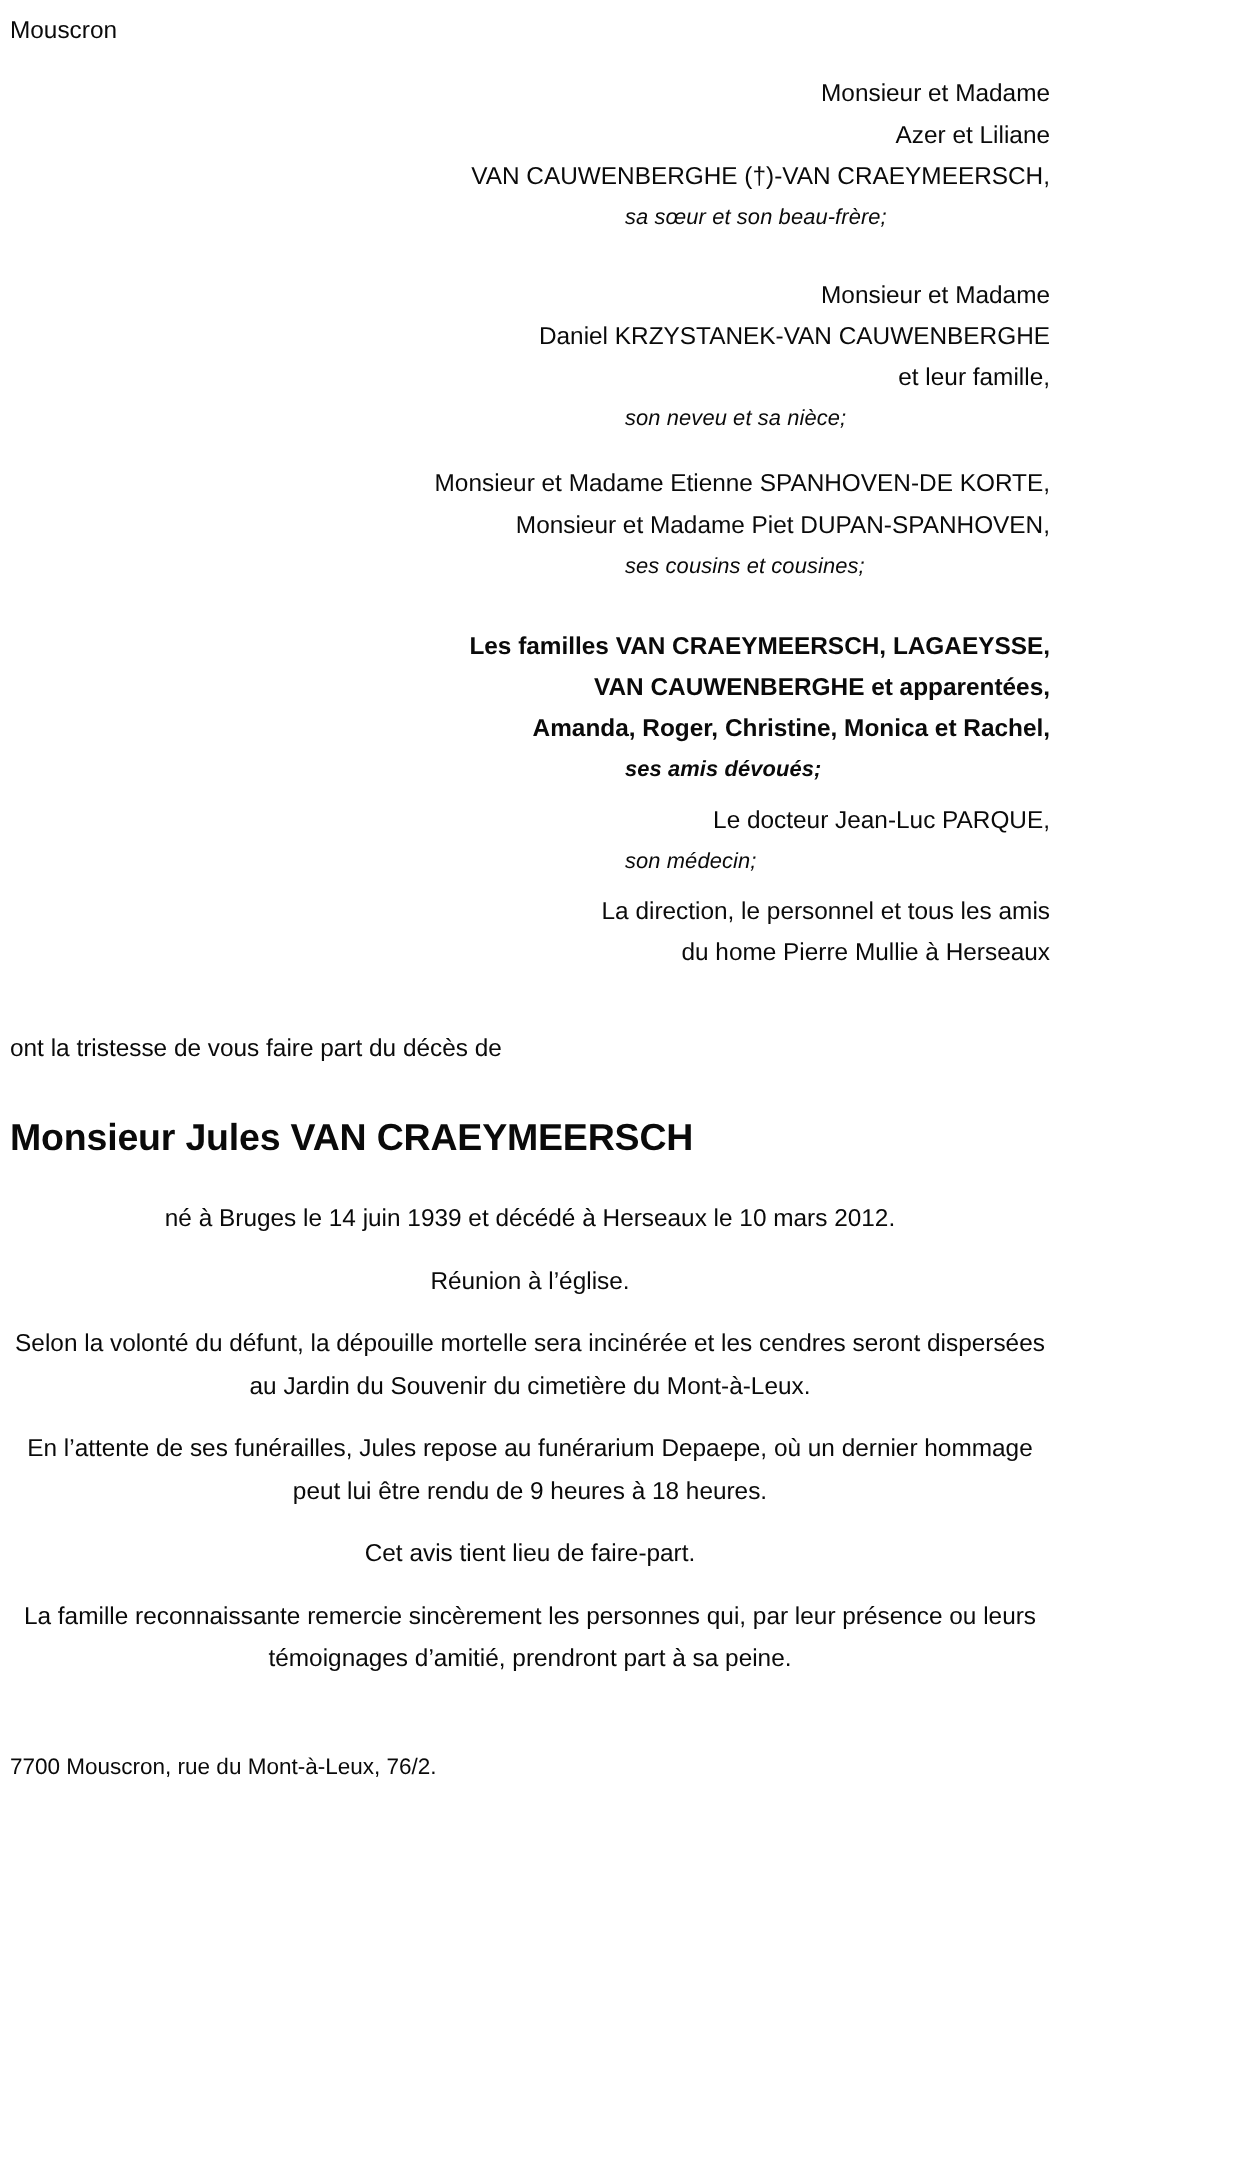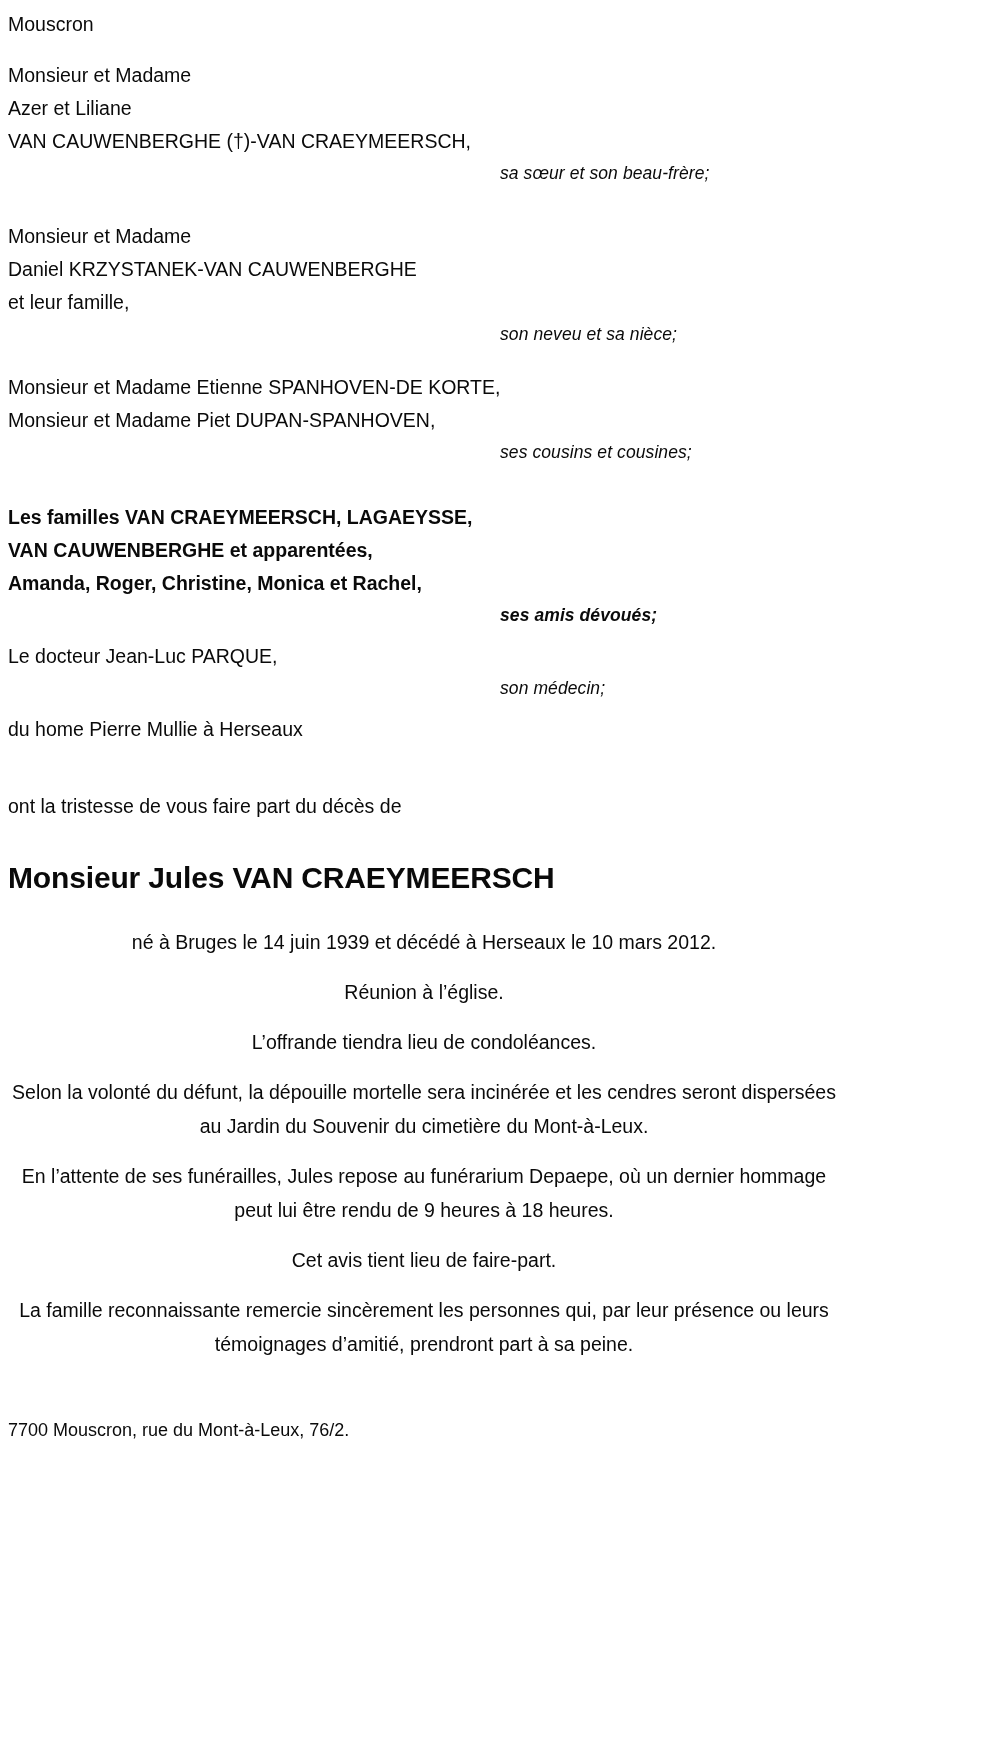--- a/index.html
+++ b/index.html
@@ -31,20 +31,21 @@
   }
   .group {
     position: relative;
     width: 100%;
     margin-bottom: 18px;
   }
   .name-line {
     font-size: 19.5px;
     line-height: 33px;
     white-space: nowrap;
+    text-align: right;
   }
   .relation {
     width: 340px;
     margin-left: auto;
     font-style: italic;
     font-size: 17.5px;
     line-height: 30px;
     letter-spacing: 0.005em;
   }
 
@@ -134,33 +135,33 @@
     <div class="gap-s"></div>
 
     <div class="group" style="margin-bottom:2px;">
       <div class="name-line">Le docteur Jean-Luc PARQUE,</div>
       <div class="relation">son médecin;</div>
     </div>
 
     <div class="gap-s"></div>
 
     <div class="group" style="margin-bottom:0;">
+      <div class="name-line">La direction, le personnel et tous les amis</div>
       <div class="name-line">du home Pierre Mullie à Herseaux</div>
     </div>
 
   </div>
 
   <div class="lead-in">ont la tristesse de vous faire part du décès de</div>
 
   <h1 class="deceased-name">Monsieur Jules VAN CRAEYMEERSCH</h1>
 
   <div class="body-text">
     <p class="para">né à Bruges le 14 juin 1939 et décédé à Herseaux le 10 mars 2012.</p>
     <p class="para">Réunion à l’église.</p>
-    <p class="para">L’offrande tiendra lieu de condoléances.</p>
     <p class="para">Selon la volonté du défunt, la dépouille mortelle sera incinérée et les cendres seront dispersées au Jardin du Souvenir du cimetière du Mont-à-Leux.</p>
     <p class="para">En l’attente de ses funérailles, Jules repose au funérarium Depaepe, où un dernier hommage peut lui être rendu de 9 heures à 18 heures.</p>
     <p class="para">Cet avis tient lieu de faire-part.</p>
     <p class="para last-of-body">La famille reconnaissante remercie sincèrement les personnes qui, par leur présence ou leurs témoignages d’amitié, prendront part à sa peine.</p>
   </div>
 
   <div class="address">7700 Mouscron, rue du Mont-à-Leux, 76/2.</div>
 
 </div>
 

